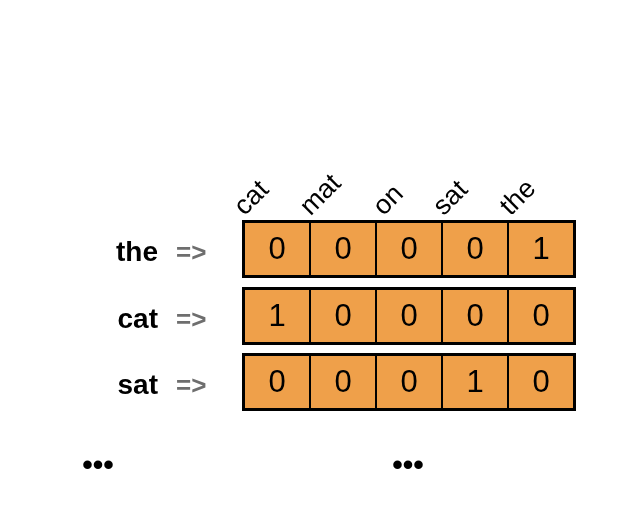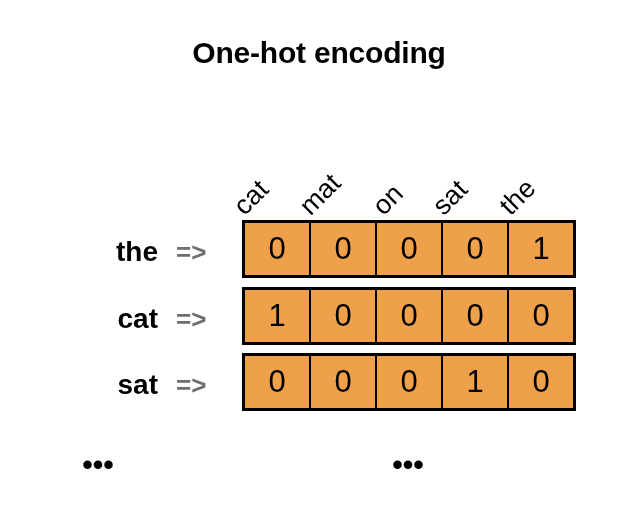--- a/index.html
+++ b/index.html
@@ -120,21 +120,20 @@
     line-height: 1;
     letter-spacing: 0px;
     transform: translate(-50%, -50%);
   }
 </style>
 </head>
 <body>
 
 <div id="figure">
 
-  <div class="title">One-hot encoding</div>
 
   <div class="col-headers">
     <div class="col-header" style="left: 6px;">cat</div>
     <div class="col-header" style="left: 72px;">mat</div>
     <div class="col-header" style="left: 145px;">on</div>
     <div class="col-header" style="left: 205px;">sat</div>
     <div class="col-header" style="left: 272px;">the</div>
   </div>
 
   <div class="row-label-block" style="left: 48px; top: 228px; width: 180px;">

